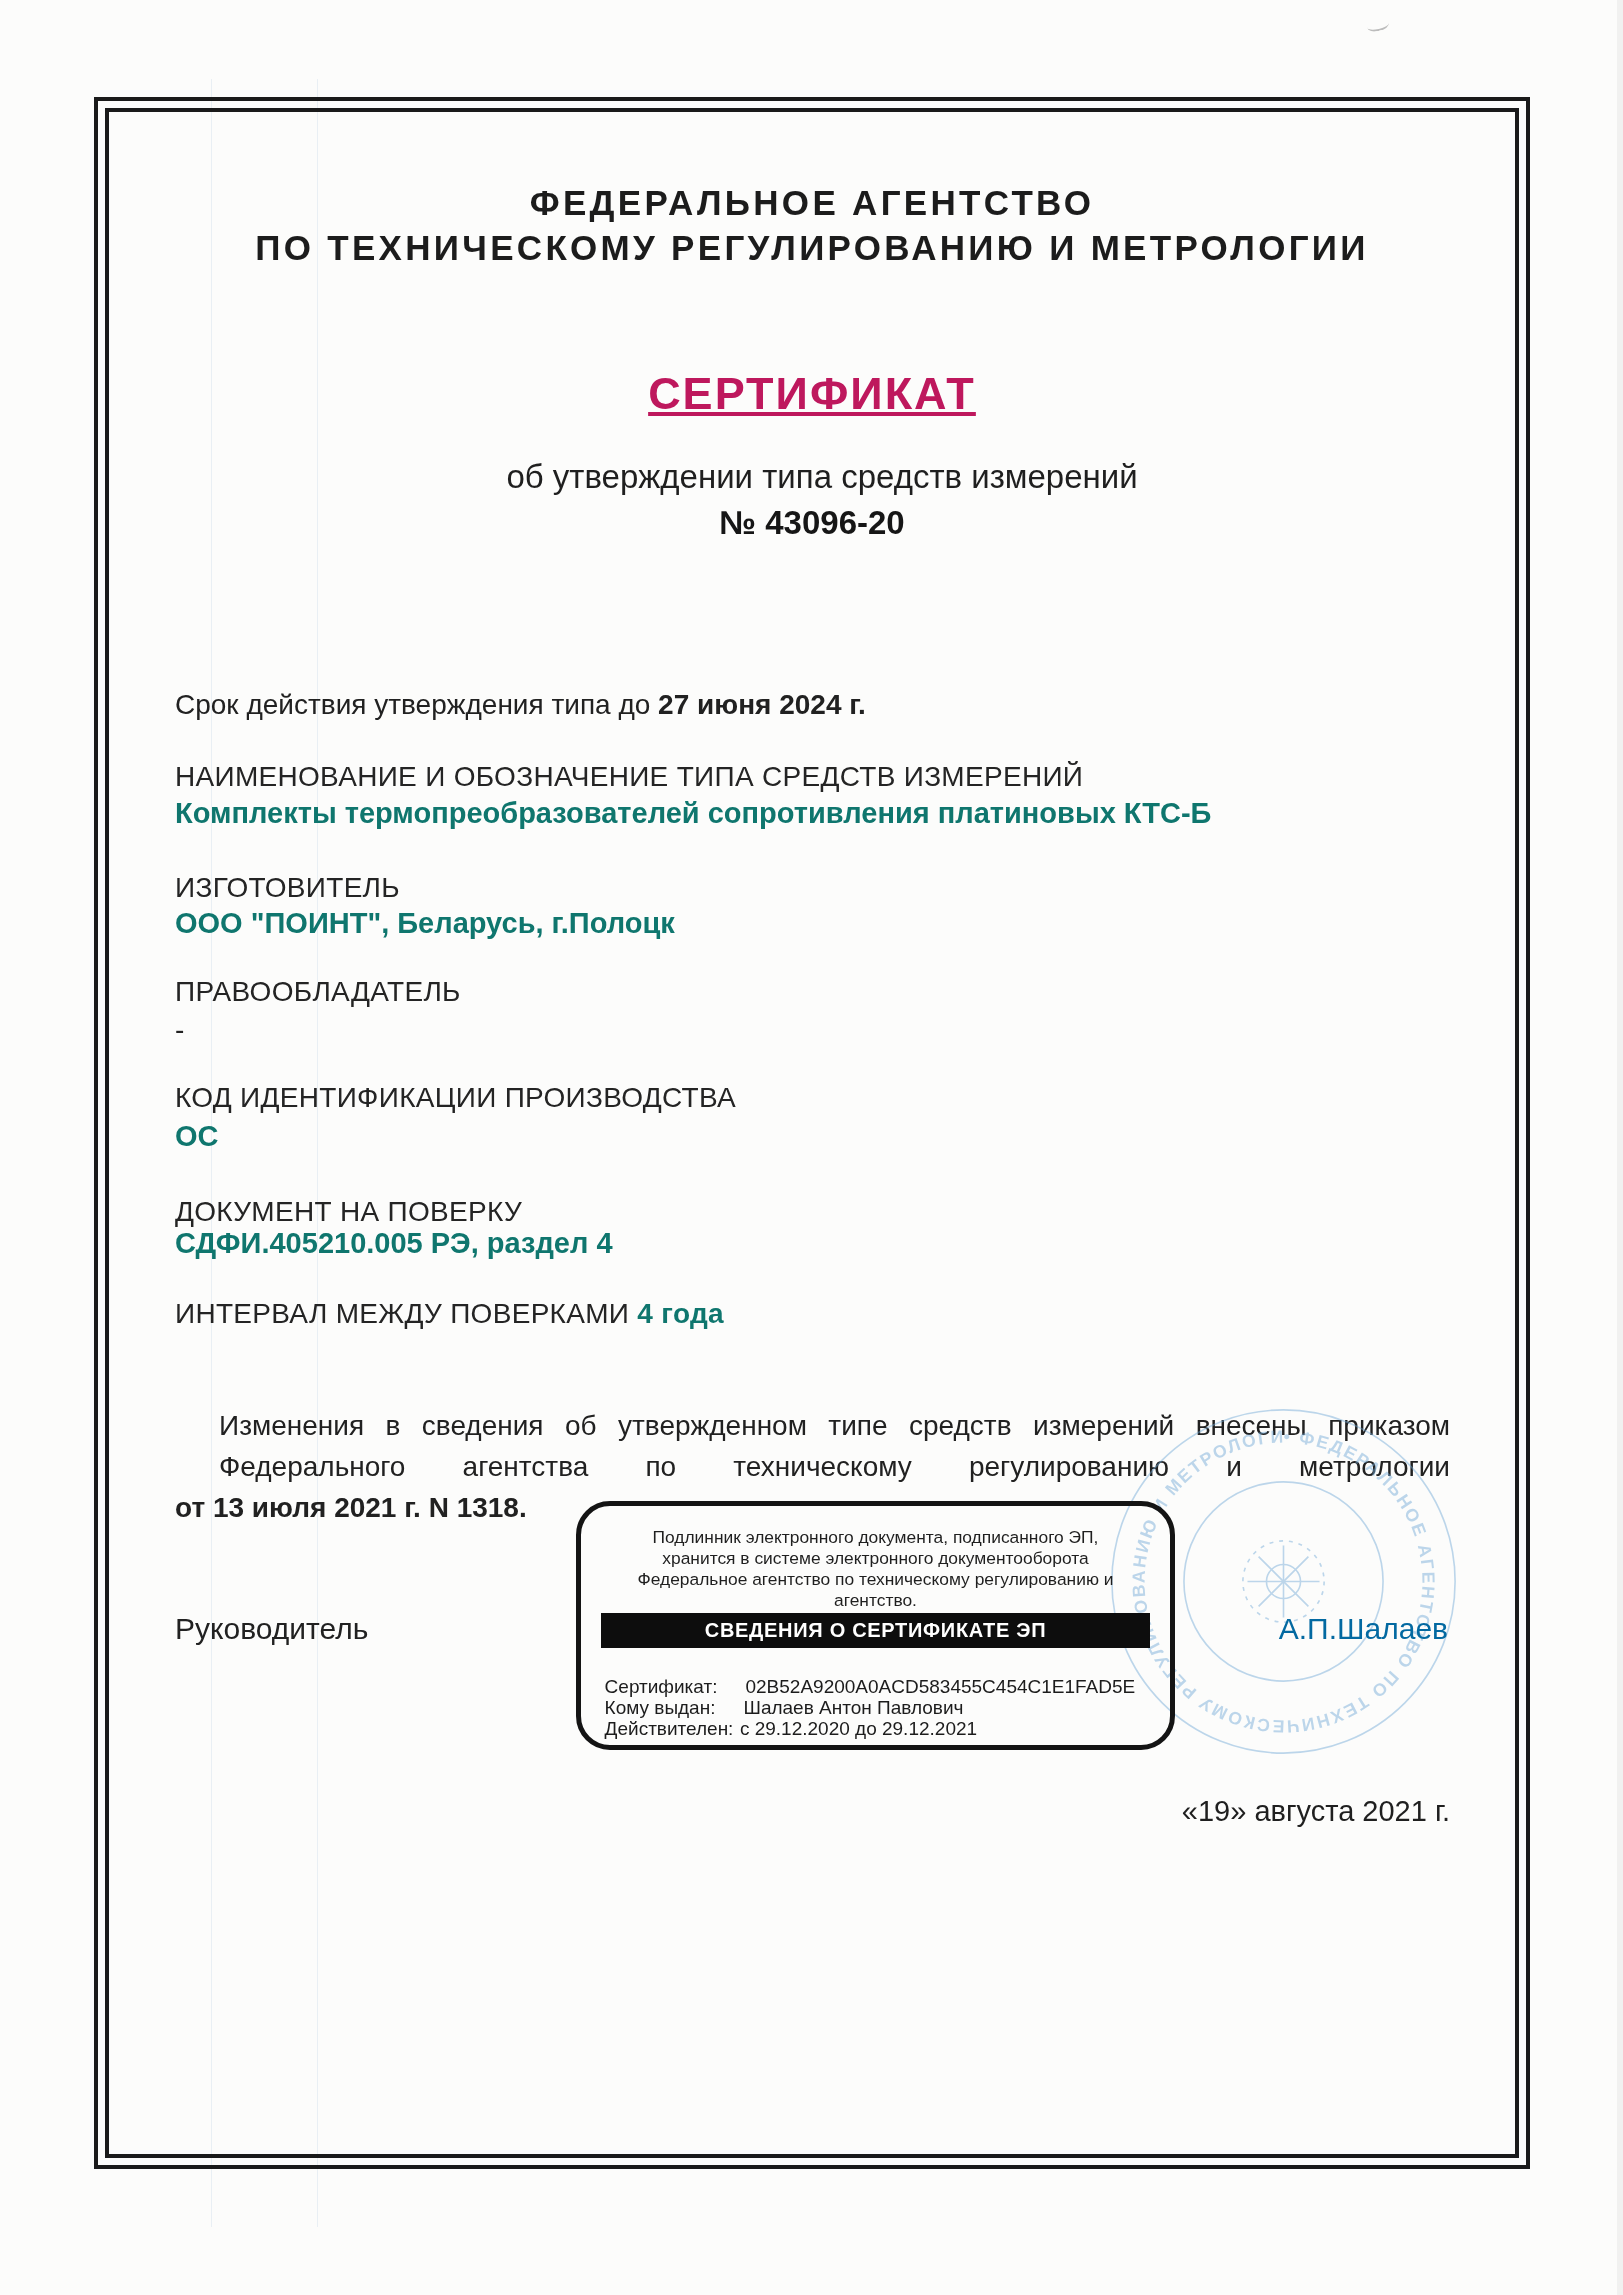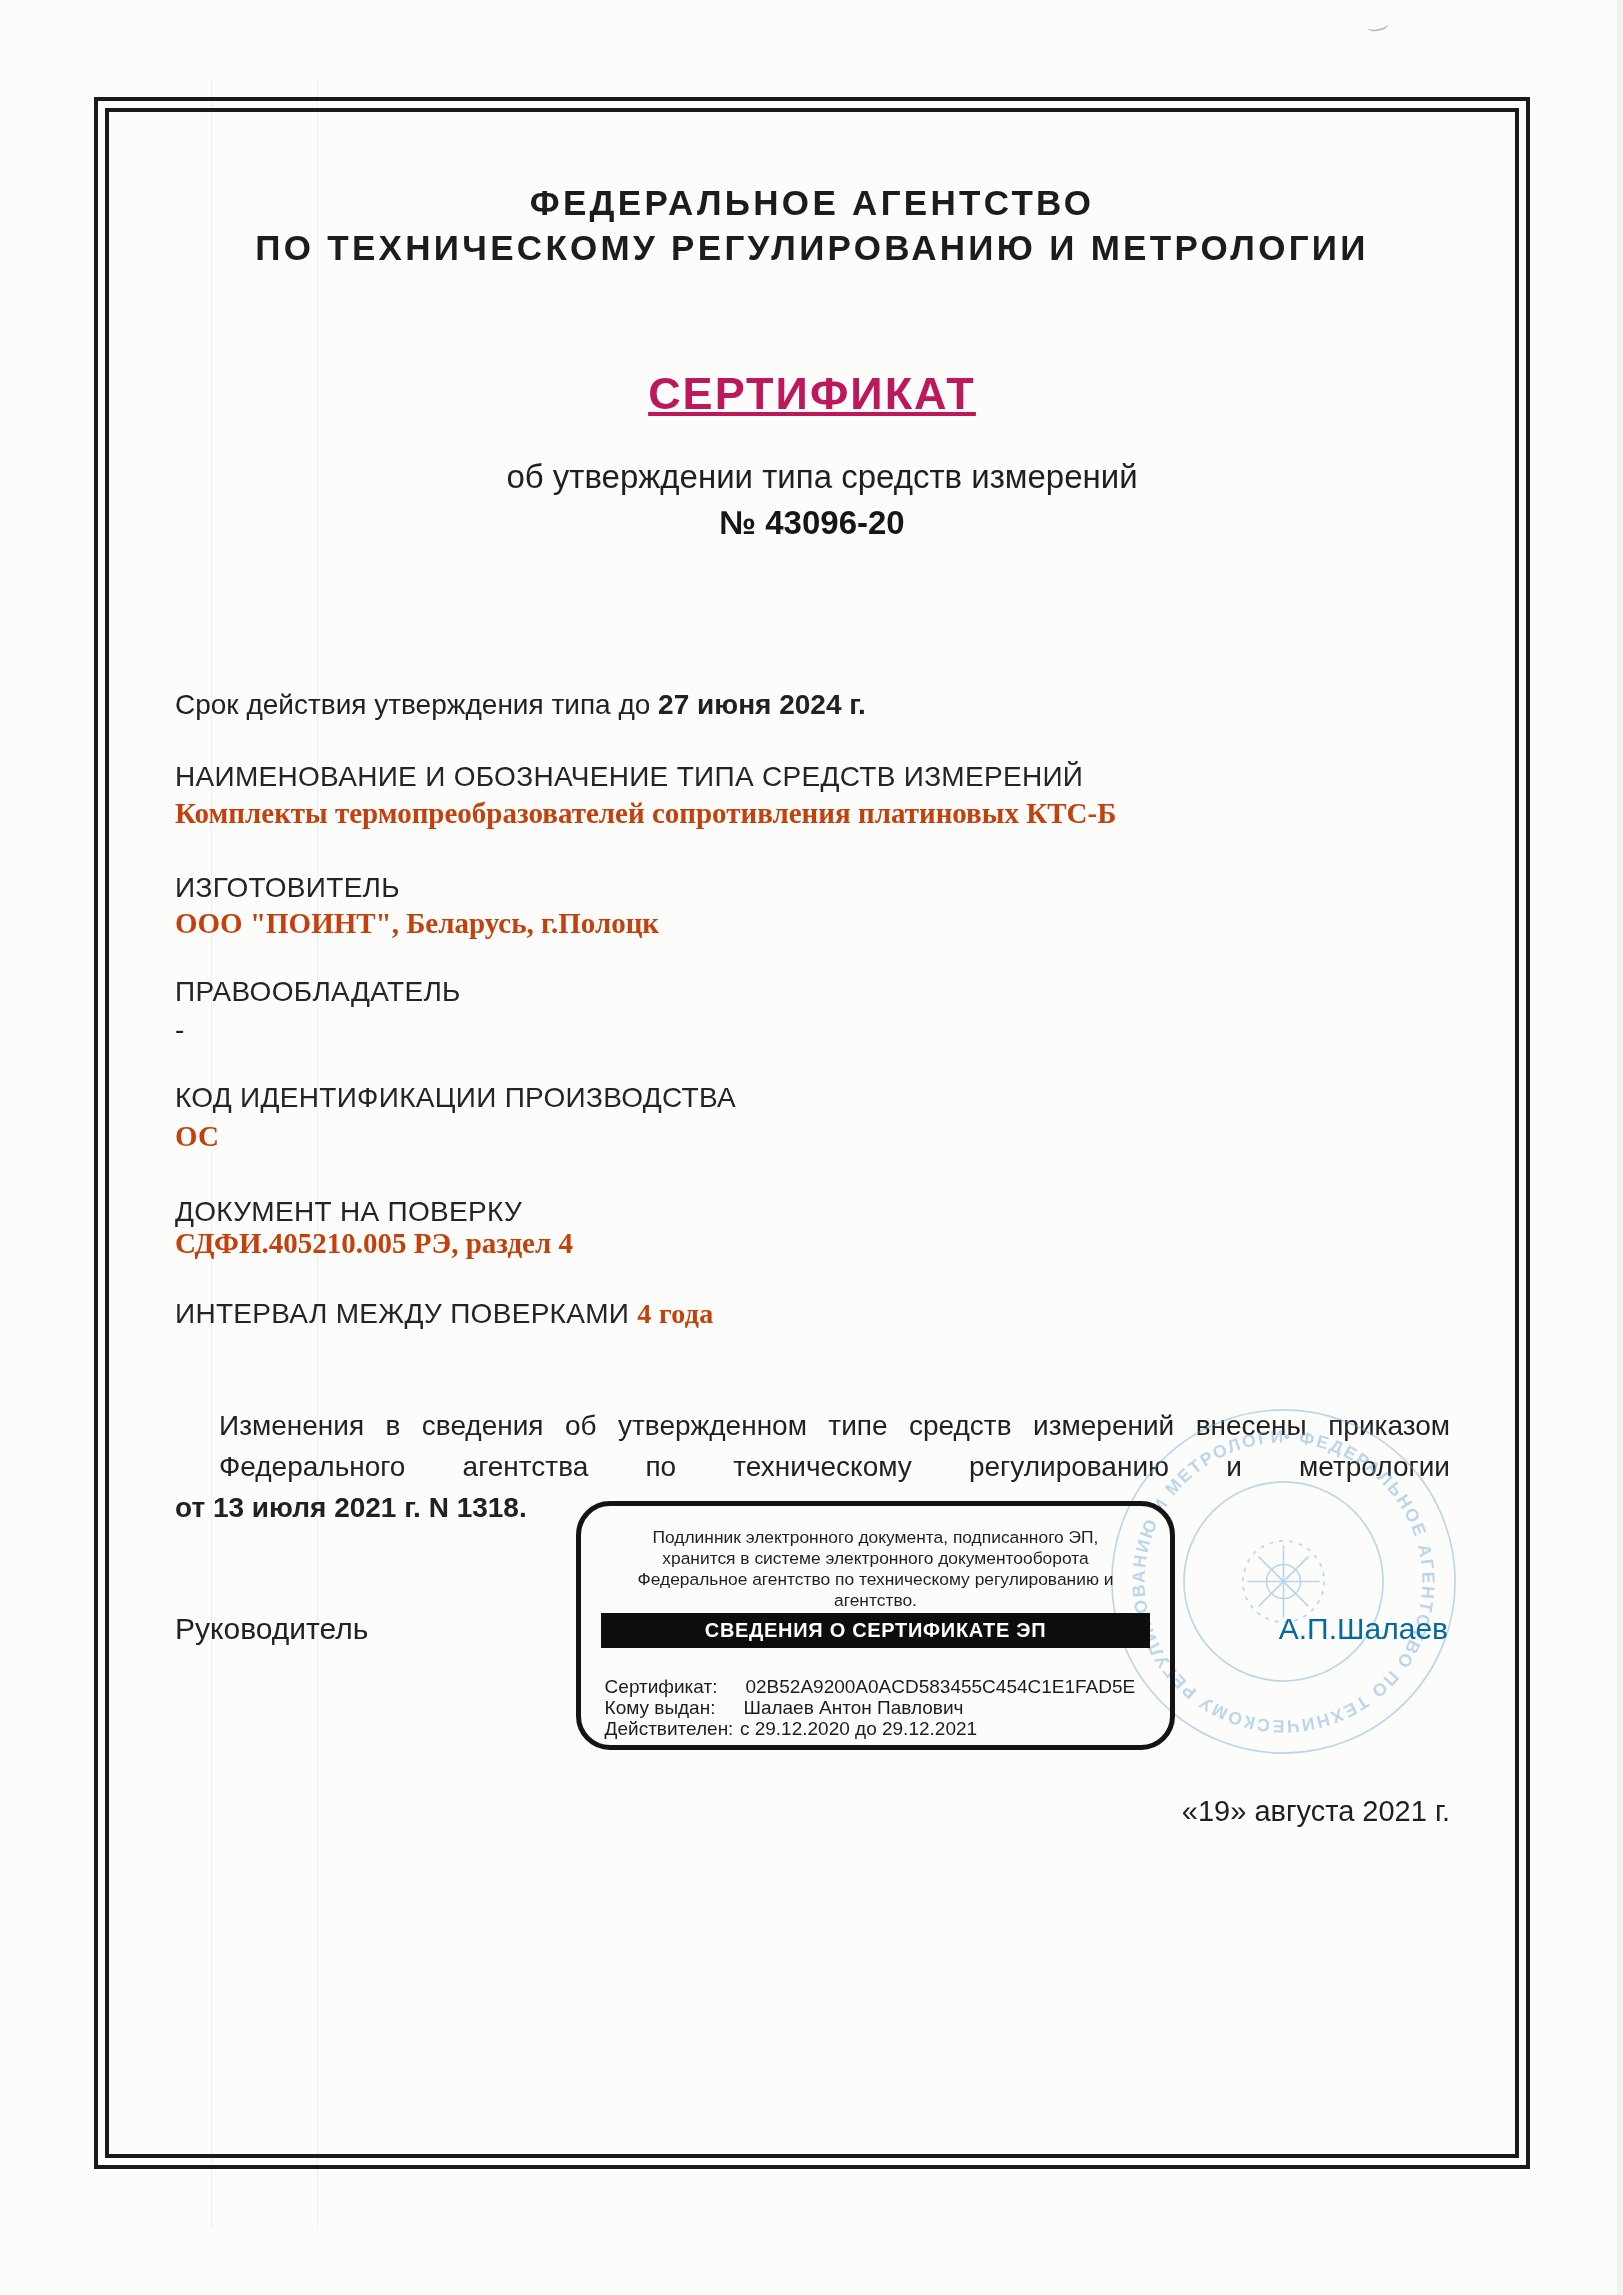--- a/index.html
+++ b/index.html
@@ -36,21 +36,21 @@
   .centered{left:94px;width:1436px;text-align:center;}
 
   .agency{font-size:35px;font-weight:700;letter-spacing:3.3px;color:#1c1c1c;}
   .doc-title{font-size:45px;font-weight:700;letter-spacing:2px;color:#be185d;text-decoration:underline;}
   .doc-subtitle{font-size:33px;color:#1f1f1f;padding-left:10px;}
   .doc-number{font-size:33px;font-weight:700;color:#161616;}
 
   .body-text{font-size:28px;color:#212121;}
   .body-bold{font-weight:700;}
   .label-line{font-size:28px;color:#242424;letter-spacing:0.3px;}
-  .value-line{font-size:29px;font-weight:700;color:#c2410c;font-family:Liberation Serif, serif;}
+  .value-line{font-size:29px;font-weight:700;color:#0f766e;}
 
   .para{left:175px;width:1275px;font-size:28px;line-height:41px;color:#212121;}
   .just{text-align:justify;text-align-last:justify;margin-left:44px;}
 
   .ep-box{
     left:576px;top:1501px;width:599px;height:249px;box-sizing:border-box;
     border:5.9px solid #141414;border-radius:34px;background:transparent;z-index:3;
   }
   .ep-notice{position:absolute;left:0;top:21px;width:100%;text-align:center;
     font-size:17.4px;line-height:21px;color:#1f1f1f;}

